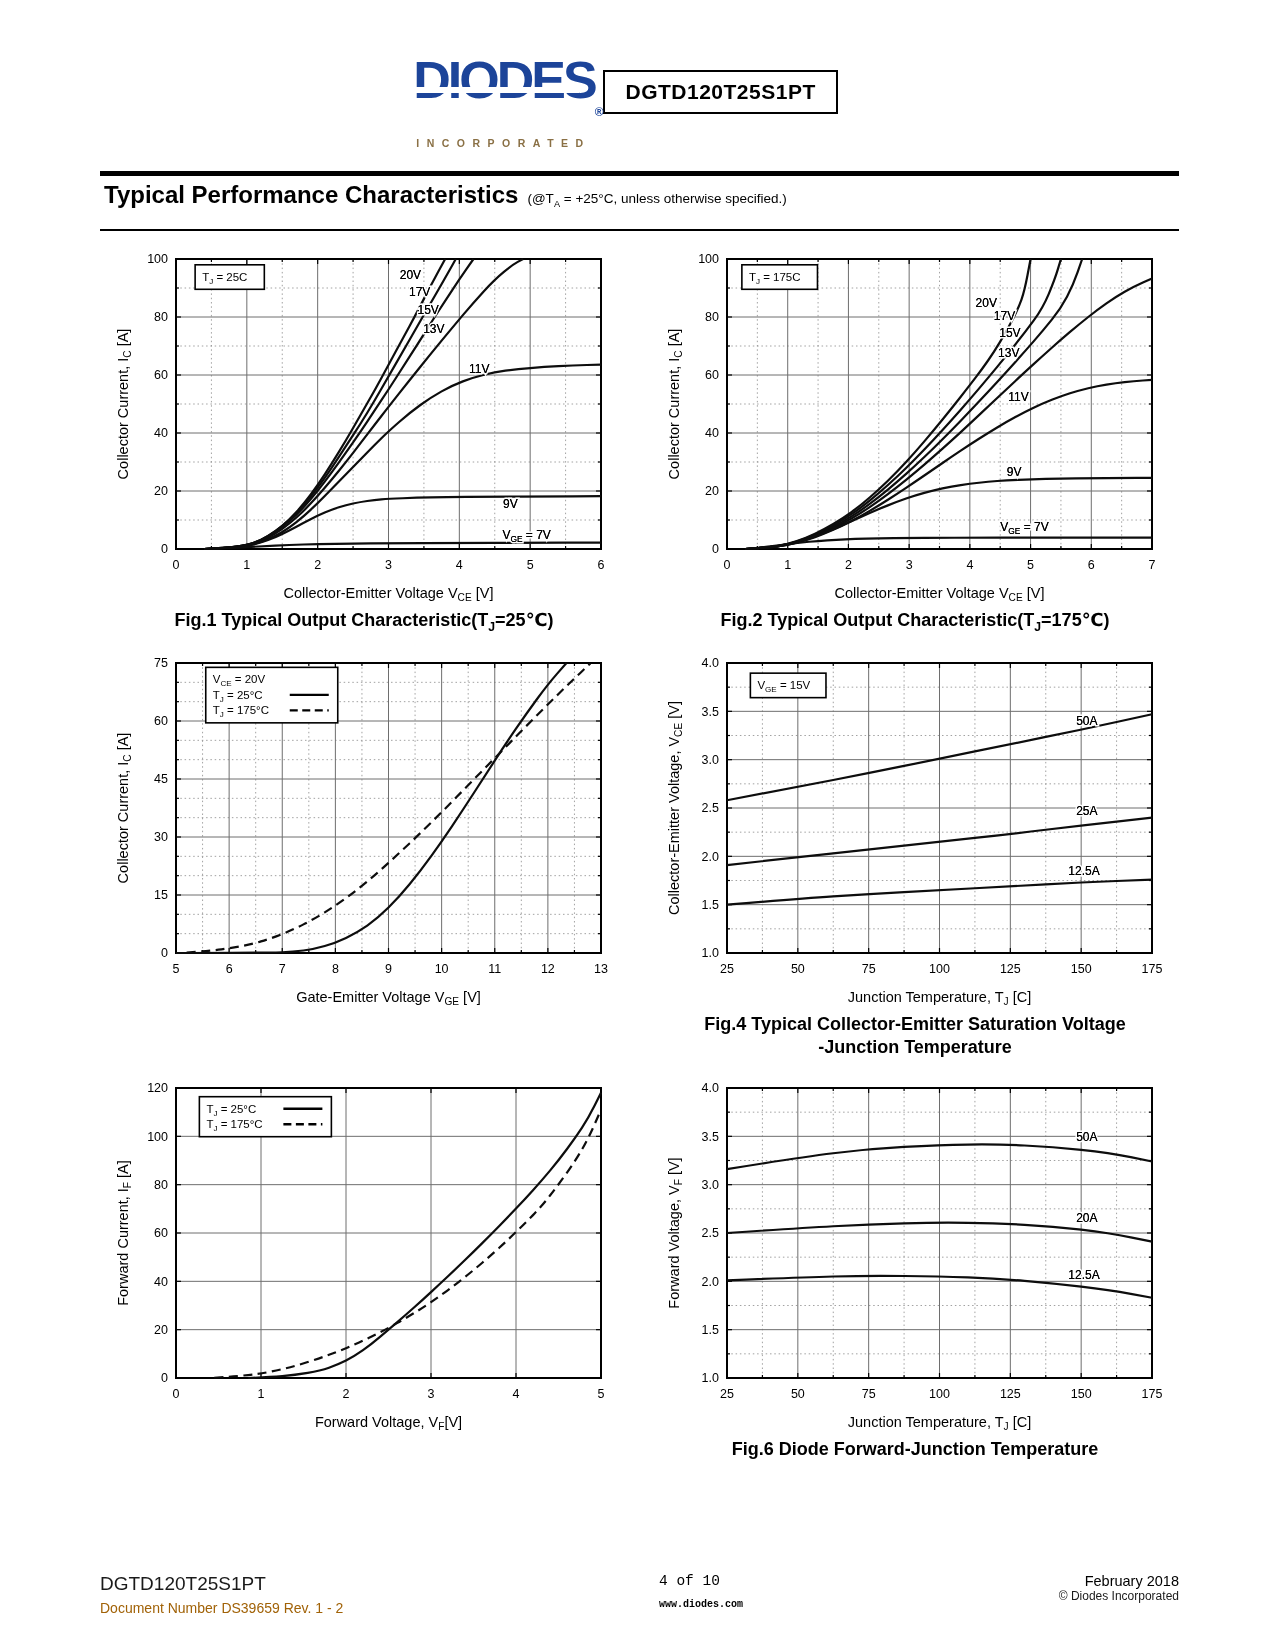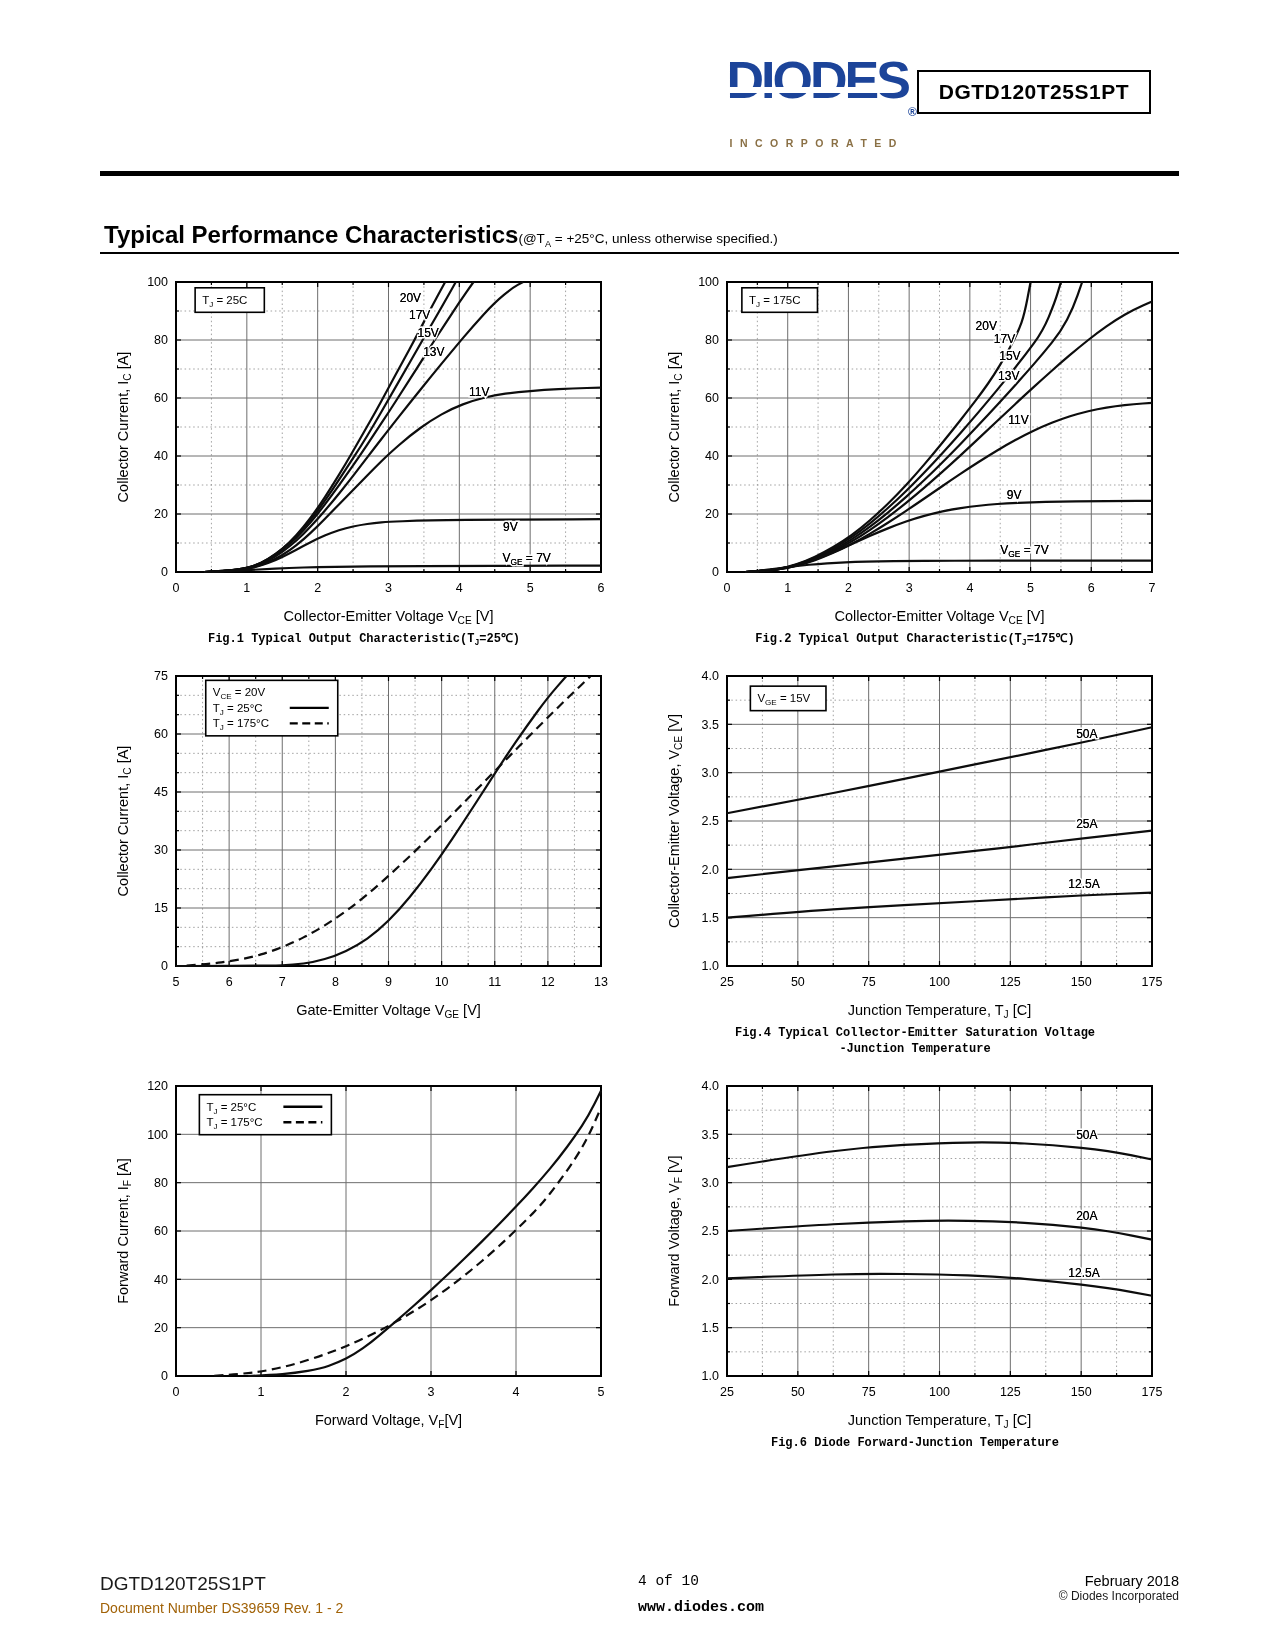--- a/index.html
+++ b/index.html
@@ -3,57 +3,57 @@
 <meta charset="utf-8">
 <style>
   html,body{margin:0;padding:0;}
   body{
     width:1275px;height:1650px;background:#ffffff;color:#000;
     font-family:"Liberation Sans","DejaVu Sans",sans-serif;
     display:flex;flex-direction:column;box-sizing:border-box;overflow:hidden;
   }
   .page{flex:1;display:flex;flex-direction:column;padding:54px 96px 0 100px;}
   
-  .header-row{display:flex;justify-content:flex-end;align-items:flex-start;}
+  .header-row{display:flex;justify-content:center;align-items:flex-start;}
   .logo{line-height:1;}
   .logo-word{
     position:relative;display:inline-block;color:var(--brand-blue,#1c4499);
     font-weight:bold;font-size:52px;letter-spacing:-3px;
     font-family:"Liberation Sans","DejaVu Sans",sans-serif;
   }
   .logo-stripe{position:absolute;left:0;right:24px;top:52%;height:6px;background:#fff;}
   .logo-reg{font-size:12px;letter-spacing:0;vertical-align:-18px;}
   .logo-inc{
     color:var(--inc-gold,#8a7045);font-size:10.5px;font-weight:bold;
     letter-spacing:7.5px;margin-top:20px;padding-left:3px;
   }
   .pn-box{
     border:2.5px solid #000;padding:8px 20px;font-size:21px;font-weight:bold;
     margin-top:16px;margin-right:28px;letter-spacing:.5px;
   }
   
   .section-head{margin-top:22px;}
   .rule-thick{height:5px;background:#000;}
   .rule-thin{height:2px;background:#000;}
-  .title-line{display:flex;align-items:baseline;padding:5px 2px 3px 4px;margin-top:40px;}
+  .title-line{display:flex;align-items:baseline;gap:9px;padding:5px 2px 20px 4px;}
   .sec-title{font-size:24px;font-weight:bold;}
   .sec-sub{font-size:13.5px;}
   sub{font-size:68%;}
   
   .charts{margin:14px auto 0;display:grid;grid-template-columns:505px 505px;column-gap:46px;row-gap:14px;}
   figure{margin:0;text-align:center;}
-  figcaption{font-weight:bold;font-size:12px;margin-top:2px;white-space:pre-line;line-height:1.3;font-family:Liberation Mono, monospace;}
+  figcaption{font-weight:bold;font-size:18px;margin-top:2px;white-space:pre-line;line-height:1.3;}
   svg.chart{display:block;}
   svg.chart text{font-family:"Liberation Sans","DejaVu Sans",sans-serif;fill:#000;}
   
   .footer{margin-top:auto;display:flex;justify-content:space-between;align-items:flex-start;padding:0 96px 34px 100px;}
   .f-part{font-size:19px;color:#1a1a1a;margin-bottom:5px;}
   .f-doc{font-size:14px;color:#a16207;}
   .f-center{text-align:left;font-size:14.5px;font-family:Liberation Mono, monospace;}
-  .f-site{font-weight:bold;font-size:15px;margin-top:10px;}
+  .f-site{font-weight:bold;font-size:10px;margin-top:10px;}
   .f-right{text-align:right;font-size:14.5px;}
   .f-copy{font-size:12px;margin-top:0;color:#1a1a1a;}
 </style>
 </head>
 <body>
 
 <div class="page">
 
   <div class="header-row">
     <div class="logo">

